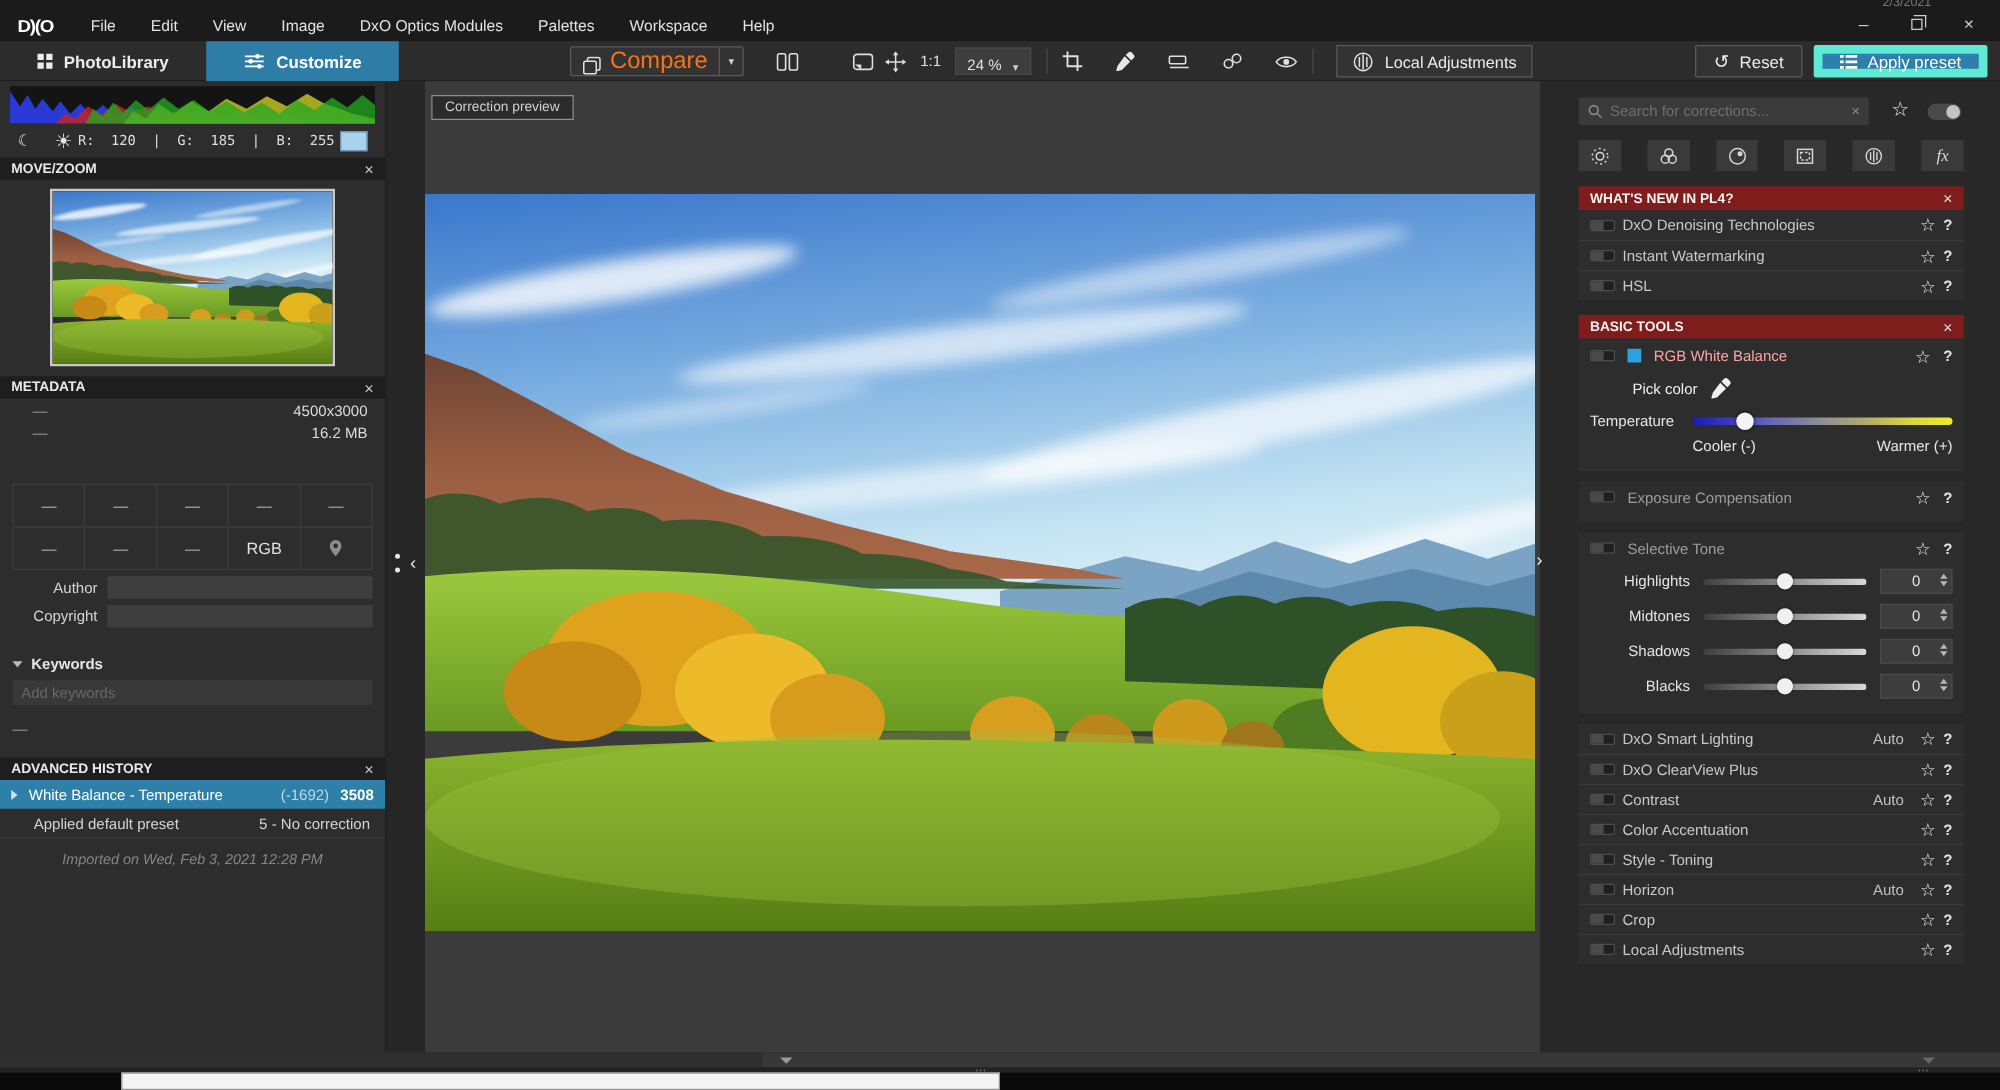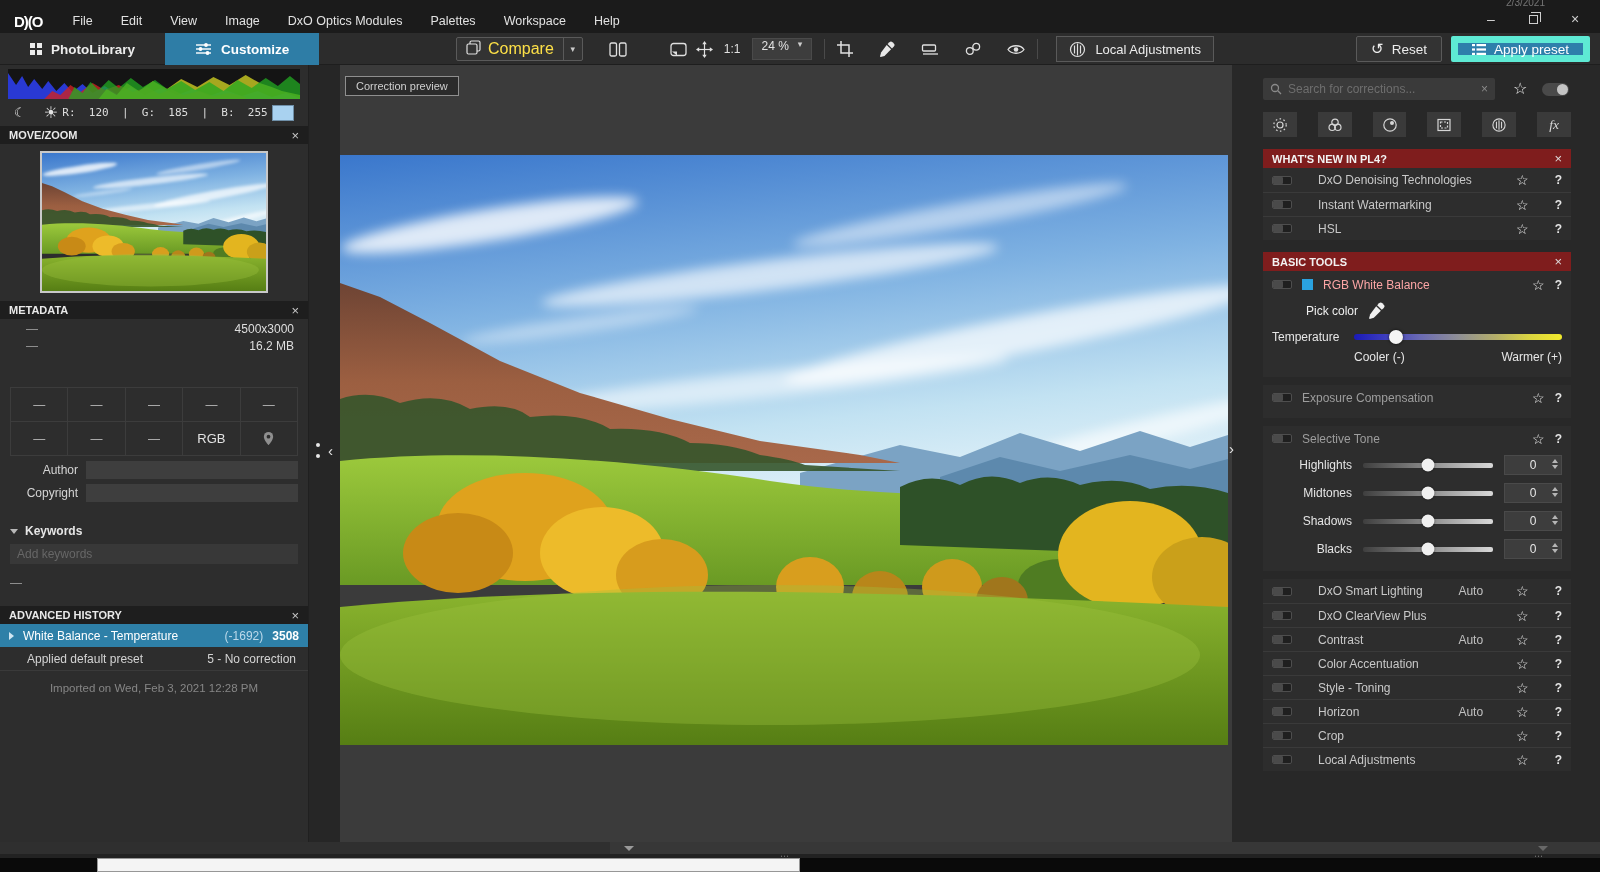--- a/index.html
+++ b/index.html
@@ -20,26 +20,26 @@
 
   
   .toolbar {position:absolute;left:0;top:33px;width:100%;height:32px;background:#2c2c2c;border-bottom:1px solid #1e1e1e}
   .tabs {position:absolute;left:0;top:0;height:32px;display:flex}
   .tab {height:32px;display:flex;align-items:center;gap:9px;padding:0 30px;font-size:13.5px;color:#ececec;font-weight:bold}
   .tab.active {background:#2e7da6;color:#fff}
   .pl-icon {display:grid;grid-template-columns:5px 5px;grid-template-rows:5px 5px;gap:2px}
   .pl-icon span {background:#ececec}
   .tb-center {position:absolute;left:456px;top:0;height:32px;display:flex;align-items:center;gap:9px}
   .compare {display:flex;align-items:center;height:24px;border:1px solid #5a5a5a;border-radius:2px;background:#333}
-  .compare .main {display:flex;align-items:flex-start;gap:7px;padding:0 9px;color:#fde047;font-size:16px}
+  .compare .main {display:flex;align-items:flex-end;gap:7px;padding:0 9px;color:#f97316;font-size:19px}
   .compare .dd {width:19px;height:100%;border-left:1px solid #5a5a5a;display:flex;align-items:center;justify-content:center;color:#ccc;font-size:9px}
   .ico {display:inline-flex;align-items:center;justify-content:center;color:#dcdcdc}
   .tgap {width:8px}
   .ratio {color:#e0e0e0;font-size:12px;margin:0 2px}
-  .zoombox {display:flex;align-items:flex-start;gap:9px;background:#3d3d3d;border:1px solid #4a4a4a;height:22px;padding:0 9px;font-size:12px;color:#e2e2e2}
+  .zoombox {display:flex;align-items:flex-end;gap:9px;background:#3d3d3d;border:1px solid #4a4a4a;height:22px;padding:0 9px;font-size:12px;color:#e2e2e2}
   .caret {font-size:9px;color:#ccc}
   .vsep {width:1px;height:20px;background:#4a4a4a;margin:0 3px}
   .la-btn {display:flex;align-items:center;gap:9px;height:26px;border:1px solid #5a5a5a;background:#333;padding:0 12px;color:#ececec;font-size:13px;margin-left:6px}
   .tb-right {position:absolute;right:10px;top:3px;display:flex;gap:9px}
   .btn {display:flex;align-items:center;gap:8px;height:26px;padding:0 14px;font-size:13.5px;border-radius:2px}
   .btn.reset {background:#333;border:1px solid #5a5a5a;color:#ececec}
   .btn.reset .g {font-size:15px}
   .btn.apply {background:#2e7fab;color:#fff;border:7px solid #5eead4}
 
   
@@ -73,21 +73,21 @@
   .searchbox input::placeholder {color:#6e6e6e}
   .kw .d {margin-top:12px;color:#9a9a9a}
   .hist-sec {margin-top:16px}
   .hrow1 {height:23px;background:#2e80a8;display:flex;align-items:center;padding:0 9px;gap:9px;color:#fff;font-size:12px}
   .hrow1 .tri {width:0;height:0;border-top:4px solid transparent;border-bottom:4px solid transparent;border-left:5px solid #cfe6f2}
   .hrow1 .nm {flex:1}
   .hrow1 .delta {color:#bcd9ea}
   .hrow1 .val {font-weight:bold}
   .hrow2 {height:24px;display:flex;align-items:center;padding:0 12px 0 27px;font-size:12px;color:#d4d4d4;border-bottom:1px solid #3a3a3a}
   .hrow2 .nm {flex:1}
-  .hnote {margin-top:11px;text-align:center;color:#868686;font-size:11.5px}
+  .hnote {margin-top:11px;text-align:center;font-style:italic;color:#868686;font-size:11.5px}
 
   
   .lsplit {position:absolute;left:308px;top:65px;width:32px;height:777px;background:#262626;border-left:1px solid #202020}
   .lhandle {position:absolute;left:7px;top:378px;display:flex;align-items:center;gap:8px}
   .dots {display:flex;flex-direction:column;gap:7px}
   .dots i {width:4px;height:4px;border-radius:50%;background:#e8e8e8}
   .chev {color:#e4e4e4;font-size:15px;line-height:12px}
   .canvas {position:absolute;left:340px;top:65px;width:892px;height:777px;background:#3b3b3b}
   .badge {position:absolute;left:5px;top:11px;border:1px solid #8f8f8f;background:#2b2b2b;color:#cfcfcf;font-size:11px;padding:3px 10px}
   .mainimg {position:absolute;left:0;top:90px;width:888px;height:590px}
@@ -103,21 +103,21 @@
   .searchbox .x {color:#8a8a8a;font-size:12px}
   .star {color:#eaeaea;font-size:14px;line-height:14px}
   .searchrow .star {margin-left:18px;font-size:16px}
   .toggle {margin-left:15px;width:27px;height:13px;border-radius:7px;background:#4a4a4a;position:relative}
   .toggle i {position:absolute;right:1px;top:1px;width:11px;height:11px;border-radius:50%;background:#c4c4c4}
   .tabrow {margin-top:12px;display:flex;gap:21px}
   .tbtn {flex:1;height:25px;background:#3a3a3a;display:flex;align-items:center;justify-content:center;color:#d5d5d5}
   .fx {font-style:italic;font-size:13.5px;color:#d8d8d8;font-family:"Liberation Serif",serif}
   .sechead {height:19px;background:#7f1d1d;display:flex;align-items:center;justify-content:space-between;padding:0 9px;font-size:11px;font-weight:bold;color:#f2f2f2;margin-top:12px}
   .sechead .x {font-weight:normal;color:#ddd;font-size:13px}
-  .trow {height:24px;background:#2d2d2d;display:flex;align-items:center;padding:0 9px;gap:26px;font-size:12px;color:#c8c8c8}
+  .trow {height:24px;background:#2d2d2d;display:flex;align-items:center;padding:0 9px;gap:6px;font-size:12px;color:#c8c8c8}
   .trow + .trow {border-top:1px solid #3a3a3a}
   .mtoggle {width:20px;height:9px;border-radius:2px;background:#1f1f1f;border:1px solid #4e4e4e;position:relative;flex:0 0 auto}
   .mtoggle i {position:absolute;left:0;top:0;width:10px;height:7px;background:#4a4a4a;border-radius:1px}
   .trow .lbl {flex:1}
   .auto {color:#c0c0c0;margin-right:7px}
   .help {color:#e4e4e4;font-weight:bold;font-size:12px}
   .block {background:#2d2d2d;margin-top:8px}
   .block.first {margin-top:0}
   .wb {padding:1px 9px 13px}
   .wbrow {height:25px;display:flex;align-items:center;gap:10px;font-size:12px}

